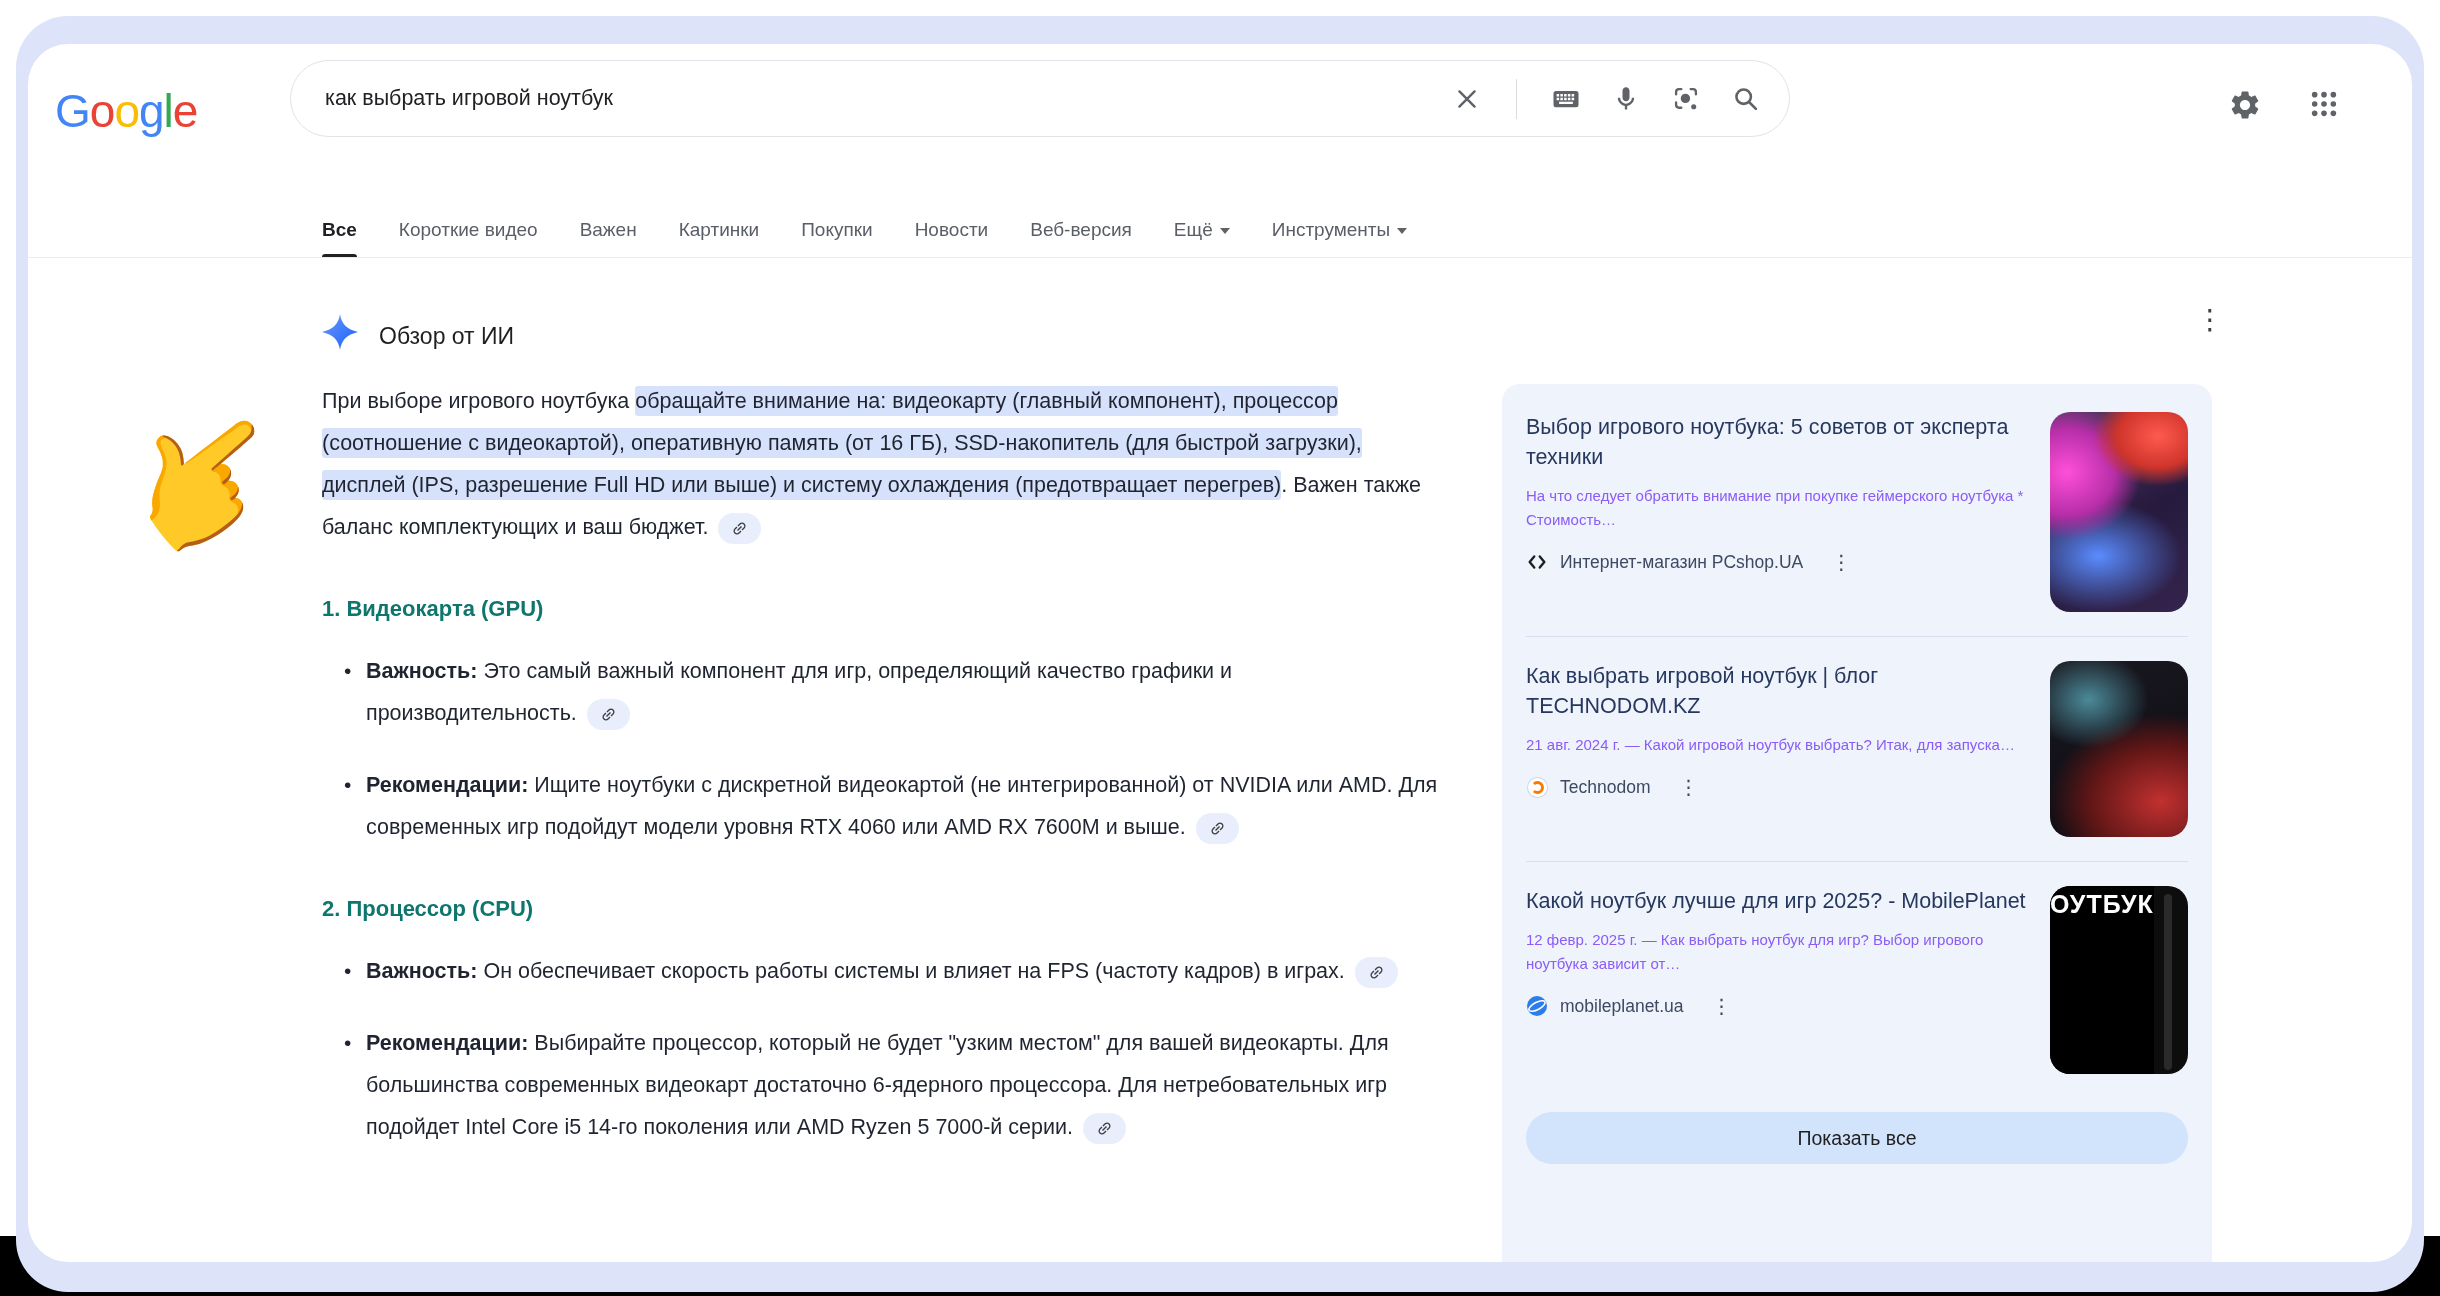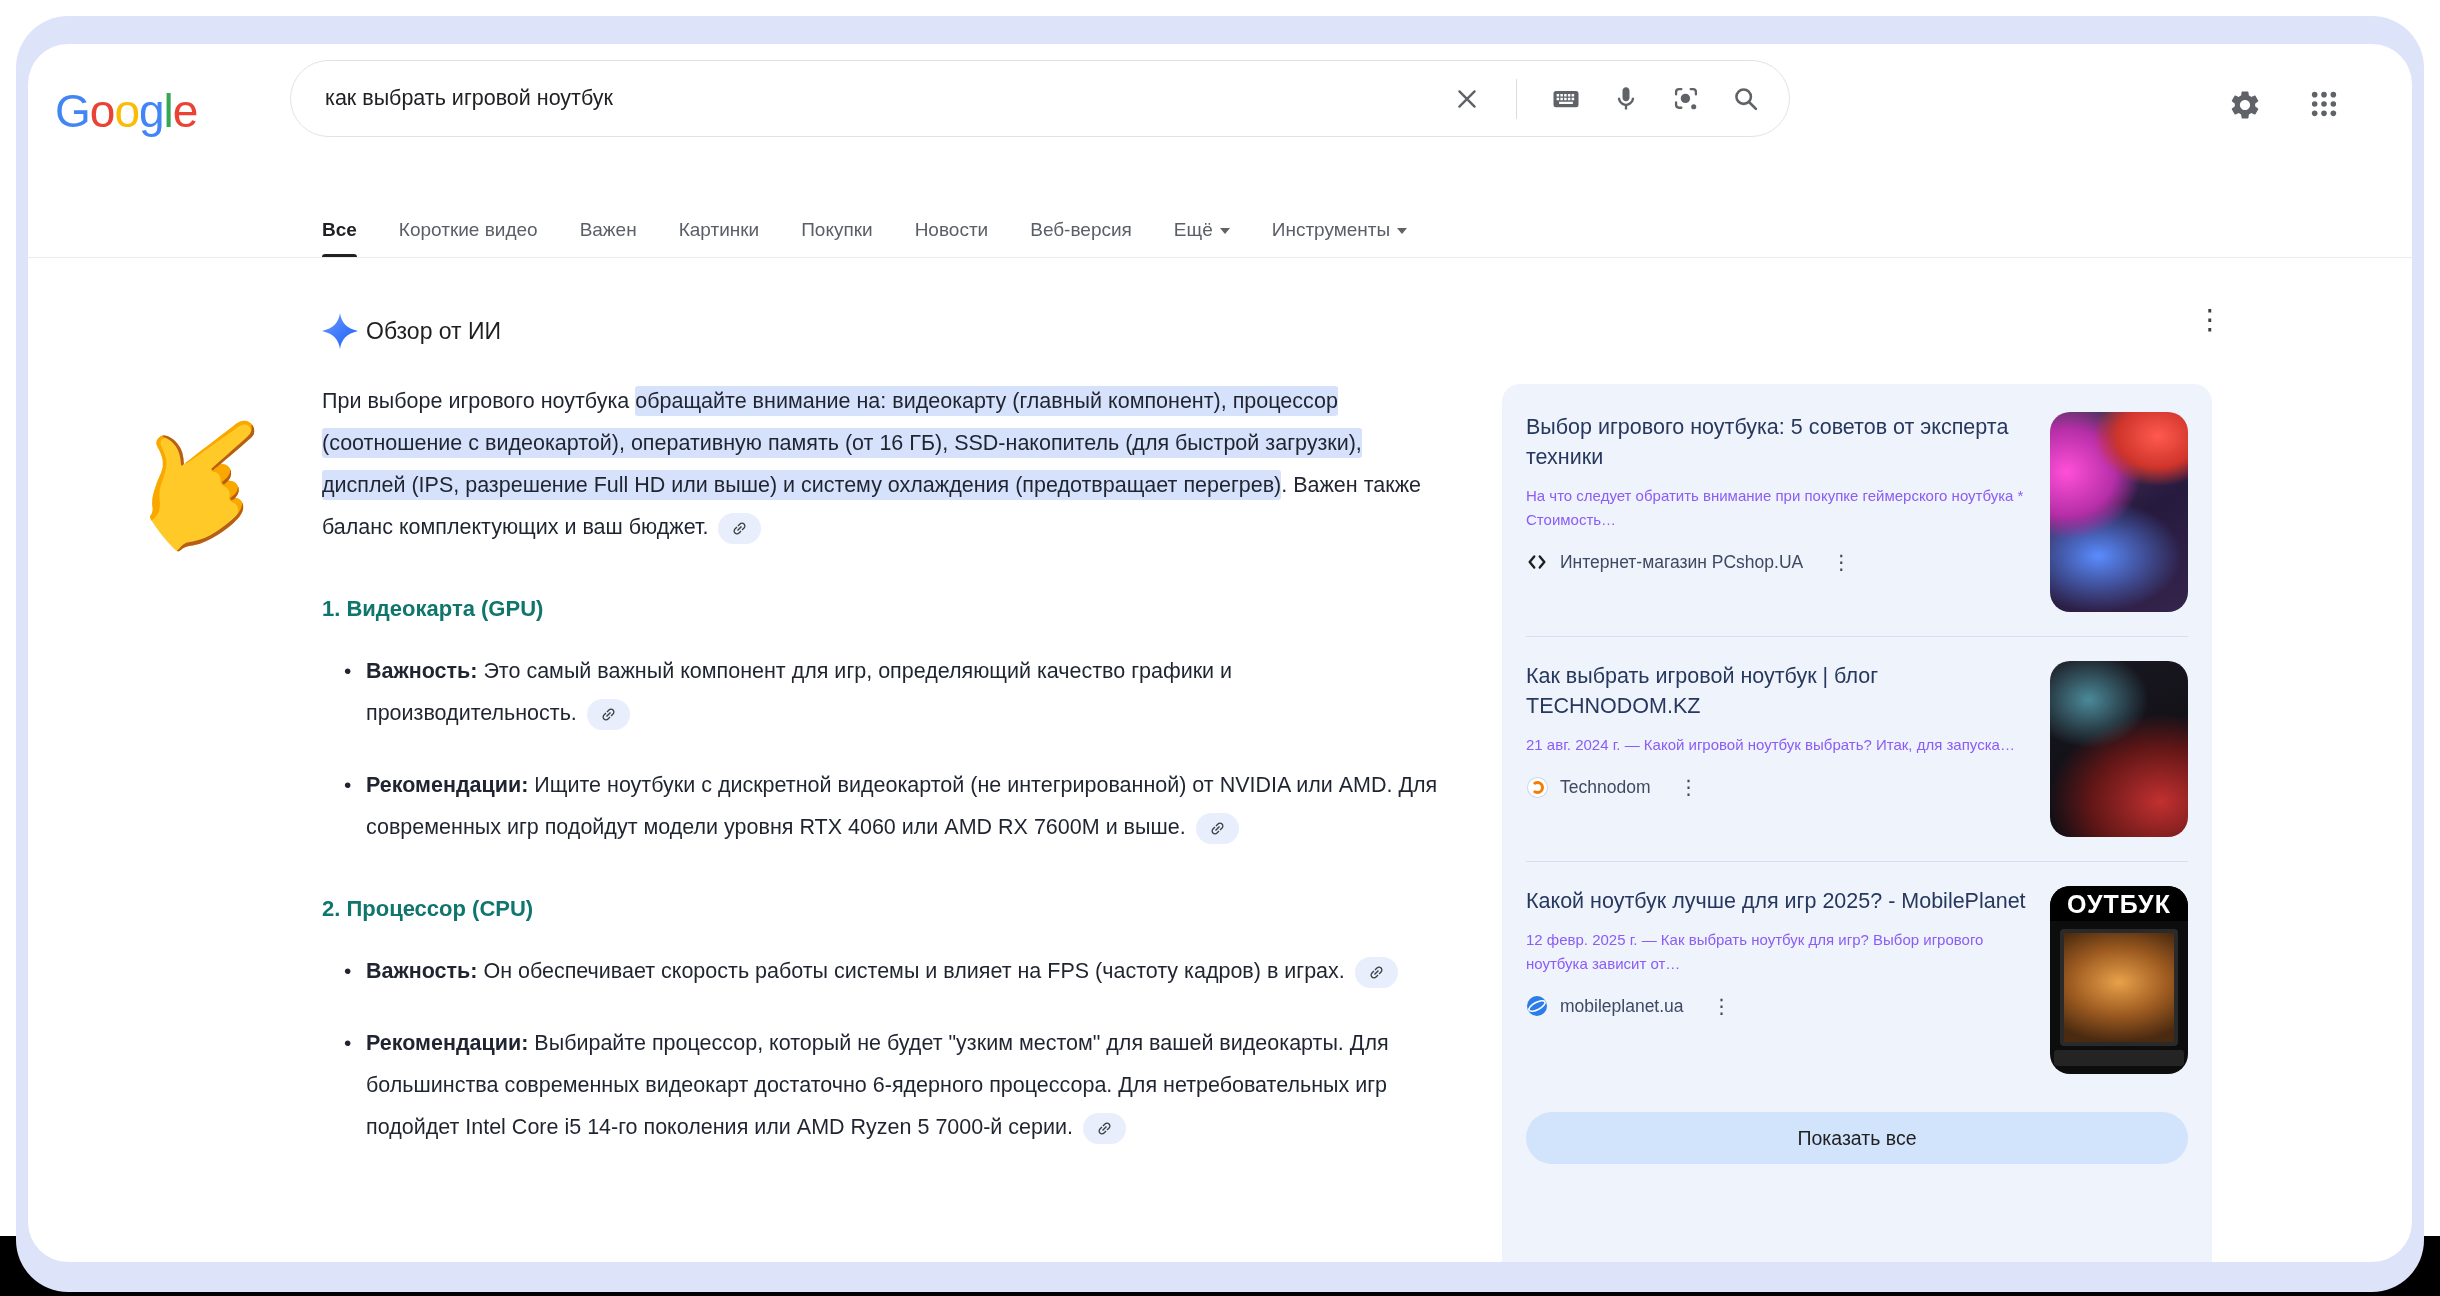--- a/index.html
+++ b/index.html
@@ -29,21 +29,21 @@
   
   .tabsbar { position:absolute; left:0; right:0; top:150px; height:64px; border-bottom:1px solid #ececee;
     display:flex; align-items:flex-end; padding-left:294px; gap:42px; }
   .tab { font-size:19px; color:#5a5e66; padding-bottom:16px; position:relative; cursor:pointer; display:flex; align-items:center; gap:7px; white-space:nowrap; }
   .tab.active { color:#202124; font-weight:bold; }
   .tab.active::after { content:""; position:absolute; left:0; right:0; bottom:0; height:3px; background:#202124; border-radius:3px 3px 0 0; }
   .caret { width:0; height:0; border-left:5px solid transparent; border-right:5px solid transparent; border-top:6px solid #5f6368; margin-top:2px; }
 
   
   .main { position:absolute; left:294px; top:268px; width:1118px; }
-  .ai-head { display:flex; align-items:center; gap:8px; height:38px; margin-bottom:30px; }
+  .ai-head { display:flex; align-items:flex-end; gap:21px; height:38px; margin-bottom:30px; }
   .ai-label { font-size:23px; color:#1f1f1f; }
   .kebab-top { position:absolute; left:2168px; top:262px; font-size:28px; color:#3c4043; cursor:pointer; line-height:1; letter-spacing:0; }
 
   .intro { font-size:21.5px; line-height:42px; color:#1f2430; }
   mark.hl { background:#d6e1fb; color:inherit; padding:3px 0; border-radius:3px;
     -webkit-box-decoration-break:clone; box-decoration-break:clone; }
 
   .chip { display:inline-flex; align-items:center; justify-content:center; background:#e8eefb;
     border-radius:999px; padding:7px 13px; margin-left:10px; vertical-align:middle; cursor:pointer; }
 
@@ -76,21 +76,21 @@
     background:
       radial-gradient(90px 70px at 78% 12%, #ff5a4e 0%, #cf342b 45%, rgba(207,52,43,0) 72%),
       radial-gradient(100px 90px at 12% 30%, #ff4fd8 0%, #b62ea8 48%, rgba(182,46,168,0) 75%),
       radial-gradient(120px 80px at 35% 72%, #5a8cff 0%, rgba(90,140,255,0) 70%),
       linear-gradient(150deg, #5a3a66 0%, #261a3e 55%, #35244d 100%); }
   .thumb2 { height:176px;
     background:
       radial-gradient(100px 80px at 28% 22%, #4b8a99 0%, rgba(75,138,153,0) 60%),
       radial-gradient(140px 110px at 80% 80%, #c23030 0%, #611616 50%, rgba(97,22,22,0) 80%),
       linear-gradient(160deg, #1a1820 0%, #0c0b11 100%); }
-  .thumb3 { height:188px; background:#0d0d0d; display:flex; flex-direction:column; }
+  .thumb3 { height:188px; background:#0d0d0d; display:flex; flex-direction:row; }
   .thumb3-caption { font-size:25px; font-weight:bold; color:#fff; background:#000; text-align:center; padding:4px 0 2px; letter-spacing:1px; white-space:nowrap; }
   .thumb3-screen { margin:8px 10px 4px; flex:1; background:radial-gradient(90px 60px at 50% 45%, #e8a14a 0%, #9c5a20 55%, #4a2a10 100%); border:4px solid #2a2a2a; border-radius:4px; }
   .thumb3-base { height:16px; margin:0 4px 8px; background:#242424; border-radius:3px; }
 
   .showall { margin-top:14px; height:52px; background:#d2e3fc; border-radius:26px; display:flex;
     align-items:center; justify-content:center; font-size:19.5px; color:#1f1f1f; cursor:pointer; }
 
   svg { display:block; }
 </style>
 </head>

